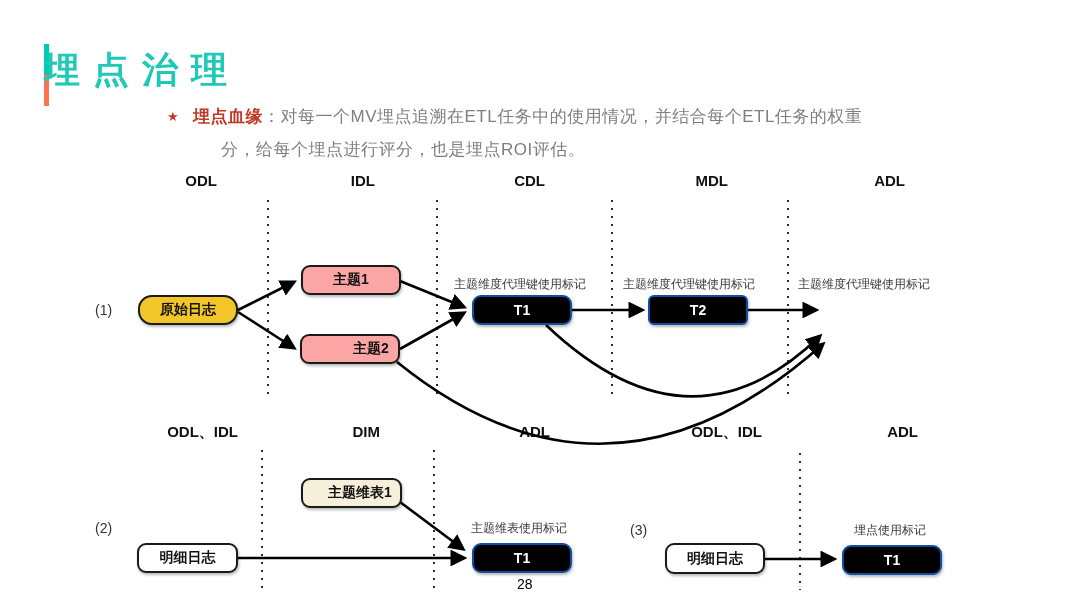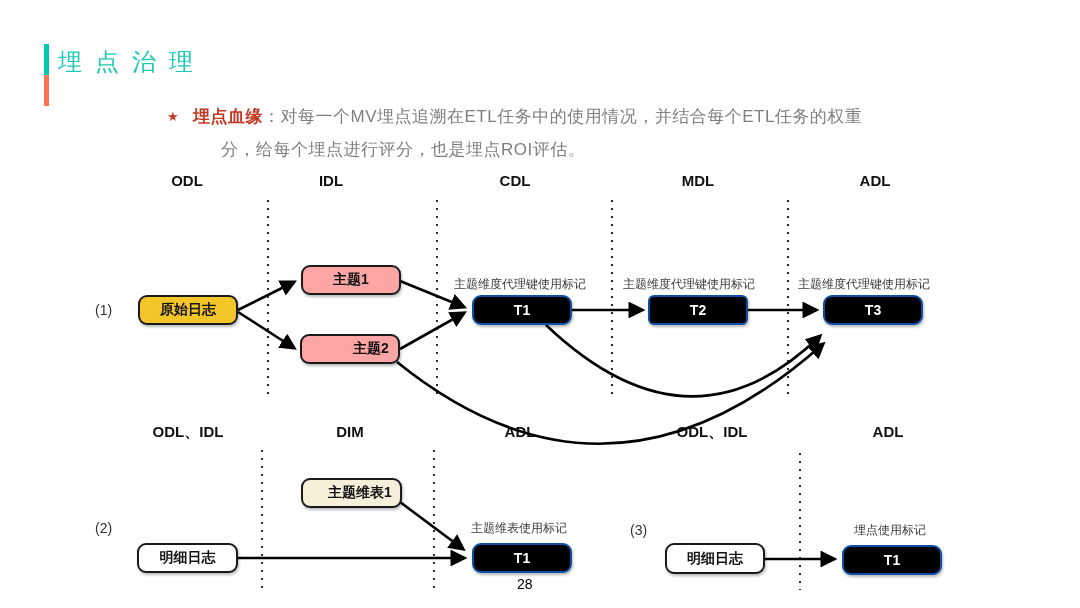--- a/index.html
+++ b/index.html
@@ -5,31 +5,31 @@
   html,body{margin:0;padding:0;background:#fff;}
   #slide{
     position:relative;width:1080px;height:608px;background:#ffffff;overflow:hidden;
     font-family:"Liberation Sans","DejaVu Sans",sans-serif;color:#111;
   }
   
   #title-bar{position:absolute;left:44px;top:44px;width:5px;height:62px;}
   #title-bar .seg-top{width:5px;height:31px;background:#00c9b4;}
   #title-bar .seg-bottom{width:5px;height:31px;background:#ff7350;}
   #page-title{
-    position:absolute;left:58px;top:46px;font-size:24px;font-weight:normal;
+    position:absolute;left:44px;top:46px;font-size:36px;font-weight:bold;
     color:#1ec9b6;letter-spacing:13px;white-space:nowrap;
   }
   
   #bullet-star{position:absolute;left:167px;top:109px;font-size:13px;color:#c23826;}
   .bullet-line{position:absolute;font-size:17px;color:#7f7f7f;white-space:nowrap;letter-spacing:0.5px;}
   #bullet-line1{left:193px;top:105px;}
   #bullet-line2{left:221px;top:138px;}
   .bullet-lead{color:#c23826;font-weight:bold;}
   
-  .hdr{position:absolute;font-size:15px;font-weight:bold;color:#111;text-align:center;white-space:nowrap;}
+  .hdr{position:absolute;font-size:15px;font-weight:bold;color:#111;text-align:right;white-space:nowrap;}
   .annot{position:absolute;font-size:12px;color:#3a3a3a;text-align:center;white-space:nowrap;}
   .idx{position:absolute;font-size:14px;color:#333;}
   .node{
     position:absolute;border:2px solid #1a1a1a;border-radius:9px;
     display:flex;align-items:center;justify-content:center;
     font-size:14px;font-weight:bold;color:#111;
     box-shadow:1px 2px 3px rgba(0,0,0,0.28);box-sizing:border-box;z-index:3;
   }
   .node.yellow{background:#f2c628;}
   .node.green{background:#fca5a5;}
@@ -94,36 +94,35 @@
       <path d="M238,558 L464,558" marker-end="url(#ah)"></path>
       <path d="M400,502 L463,549" marker-end="url(#ah)"></path>
     </g>
 
     <g stroke="#000" stroke-width="2.6" fill="none">
       <path d="M765,559 L834,559" marker-end="url(#ah)"></path>
     </g>
   </svg>
 
   <div class="hdr" style="left:157px;top:172px;width:60px;">ODL</div>
-  <div class="hdr" style="left:301px;top:172px;width:60px;">IDL</div>
+  <div class="hdr" style="left:315px;top:172px;width:60px;">IDL</div>
   <div class="hdr" style="left:485px;top:172px;width:60px;">CDL</div>
   <div class="hdr" style="left:668px;top:172px;width:60px;">MDL</div>
   <div class="hdr" style="left:845px;top:172px;width:60px;">ADL</div>
 
   <div class="annot" style="left:430px;top:276px;width:180px;">主题维度代理键使用标记</div>
   <div class="annot" style="left:599px;top:276px;width:180px;">主题维度代理键使用标记</div>
   <div class="annot" style="left:774px;top:276px;width:180px;">主题维度代理键使用标记</div>
 
   <div class="idx" style="left:95px;top:302px;">(1)</div>
-  <div class="node yellow" style="left:138px;top:295px;width:100px;height:30px;">原始日志</div>
+  <div class="node yellow" style="left:138px;top:295px;width:100px;height:30px;border-radius:14px;">原始日志</div>
   <div class="node green" style="left:301px;top:265px;width:100px;height:30px;">主题1</div>
   <div class="node green" style="left:300px;top:334px;width:100px;height:30px;padding-left:42px;">主题2</div>
   <div class="node blue" style="left:472px;top:295px;width:100px;height:30px;">T1</div>
   <div class="node blue" style="left:648px;top:295px;width:100px;height:30px;border-radius:6px;">T2</div>
-  <div class="node blue" style="left:823px;top:295px;width:100px;height:30px;">T3</div>
 
   <div class="hdr" style="left:138px;top:423px;width:100px;">ODL、IDL</div>
   <div class="hdr" style="left:320px;top:423px;width:60px;">DIM</div>
   <div class="hdr" style="left:490px;top:423px;width:60px;">ADL</div>
 
   <div class="idx" style="left:95px;top:520px;">(2)</div>
   <div class="annot" style="left:434px;top:520px;width:170px;">主题维表使用标记</div>
   <div class="node beige" style="left:301px;top:478px;width:101px;height:30px;padding-left:17px;">主题维表1</div>
   <div class="node white" style="left:137px;top:543px;width:101px;height:30px;">明细日志</div>
   <div class="node blue" style="left:472px;top:543px;width:100px;height:30px;">T1</div>

